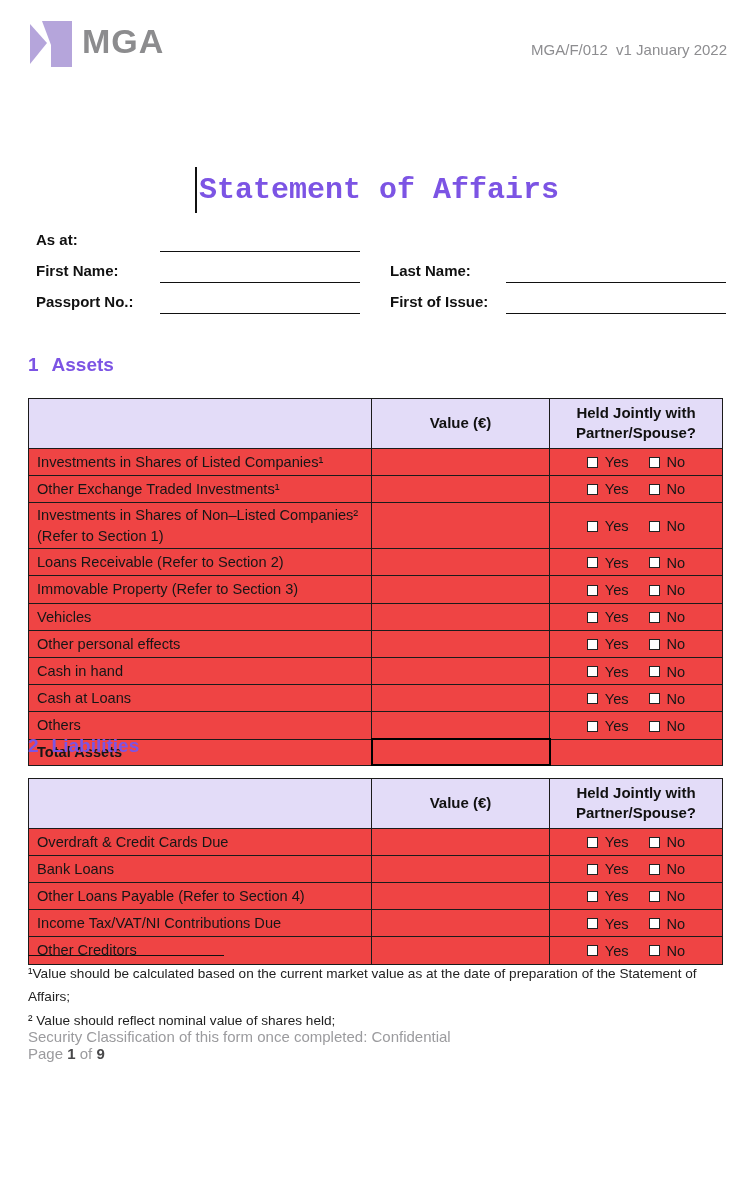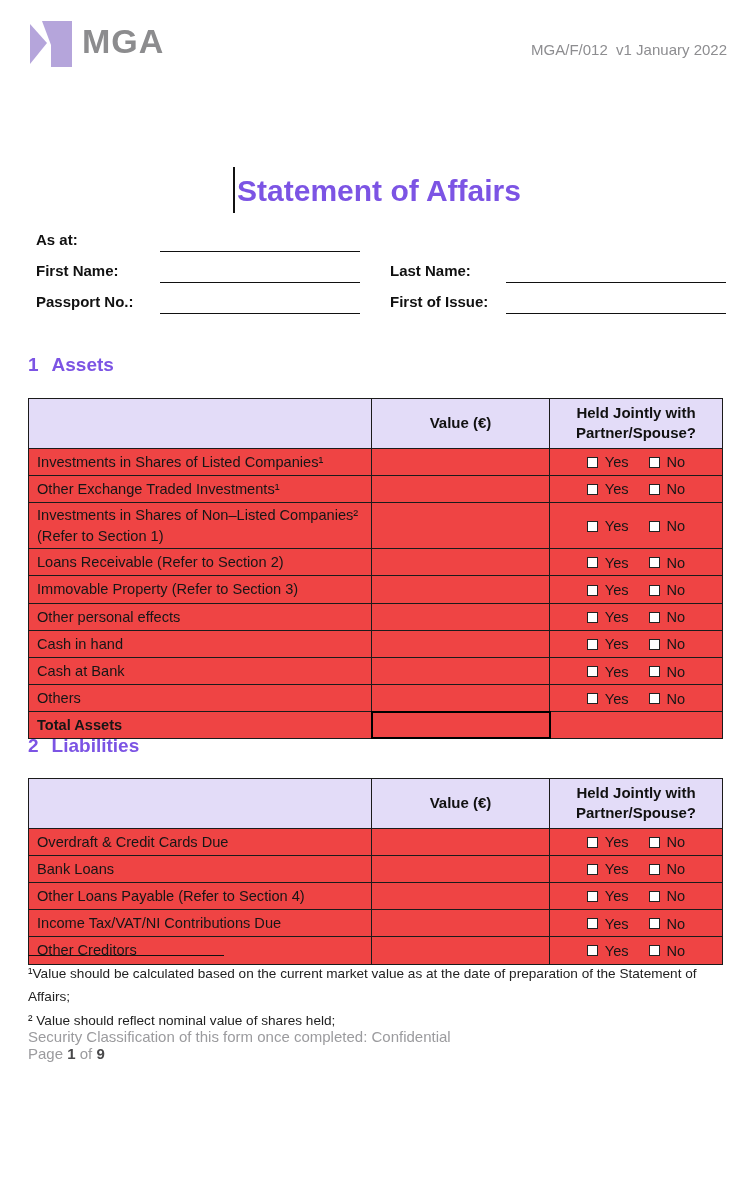--- a/index.html
+++ b/index.html
@@ -5,21 +5,21 @@
   * { margin:0; padding:0; box-sizing:border-box; }
   body { background:#ffffff; font-family:"Liberation Sans", sans-serif; }
   .page { position:relative; width:754px; height:1190px; background:#ffffff; overflow:hidden; }
 
   
   .brand { position:absolute; left:22px; top:14px; display:flex; align-items:center; gap:2px; }
   .wordmark { font-size:34px; font-weight:bold; color:#8c8c8e; letter-spacing:1px; }
   .docref { position:absolute; right:27px; top:41px; font-size:15px; color:#8d8d90; white-space:pre; }
 
   
-  .titlewrap { position:absolute; top:167px; left:0; right:0; display:flex; justify-content:center; align-items:center; }
+  .titlewrap { position:absolute; top:167px; left:0; right:0; display:flex; justify-content:center; align-items:center;font-family:Liberation Mono, monospace; }
   .cursor { width:2px; height:46px; background:#111; margin-right:2px; }
   h1.title { font-size:30px; font-weight:bold; color:#7c54e4; line-height:1.3; }
 
   
   .fields { position:absolute; top:228px; left:36px; width:692px; }
   .frow { position:relative; height:31px; }
   .flabel { position:absolute; top:3px; font-size:15px; font-weight:bold; color:#111; }
   .l1 { left:0; }
   .l2 { left:354px; }
   .fline { position:absolute; top:0; height:24px; border-bottom:1.6px solid #111; }
@@ -160,20 +160,31 @@
           <td class="c-value"></td>
           <td class="c-joint"><span class="cbg">
               <span class="cb"></span>
               <span class="cbt">Yes</span>
             </span><span class="cbg">
               <span class="cb"></span>
               <span class="cbt">No</span>
             </span></td>
         </tr>
         <tr>
+          <td class="c-label">Vehicles</td>
+          <td class="c-value"></td>
+          <td class="c-joint"><span class="cbg">
+              <span class="cb"></span>
+              <span class="cbt">Yes</span>
+            </span><span class="cbg">
+              <span class="cb"></span>
+              <span class="cbt">No</span>
+            </span></td>
+        </tr>
+        <tr>
           <td class="c-label">Other personal effects</td>
           <td class="c-value"></td>
           <td class="c-joint"><span class="cbg">
               <span class="cb"></span>
               <span class="cbt">Yes</span>
             </span><span class="cbg">
               <span class="cb"></span>
               <span class="cbt">No</span>
             </span></td>
         </tr>
@@ -182,21 +193,21 @@
           <td class="c-value"></td>
           <td class="c-joint"><span class="cbg">
               <span class="cb"></span>
               <span class="cbt">Yes</span>
             </span><span class="cbg">
               <span class="cb"></span>
               <span class="cbt">No</span>
             </span></td>
         </tr>
         <tr>
-          <td class="c-label">Cash at Bank</td>
+          <td class="c-label">Cash at Loans</td>
           <td class="c-value"></td>
           <td class="c-joint"><span class="cbg">
               <span class="cb"></span>
               <span class="cbt">Yes</span>
             </span><span class="cbg">
               <span class="cb"></span>
               <span class="cbt">No</span>
             </span></td>
         </tr>
         <tr>

